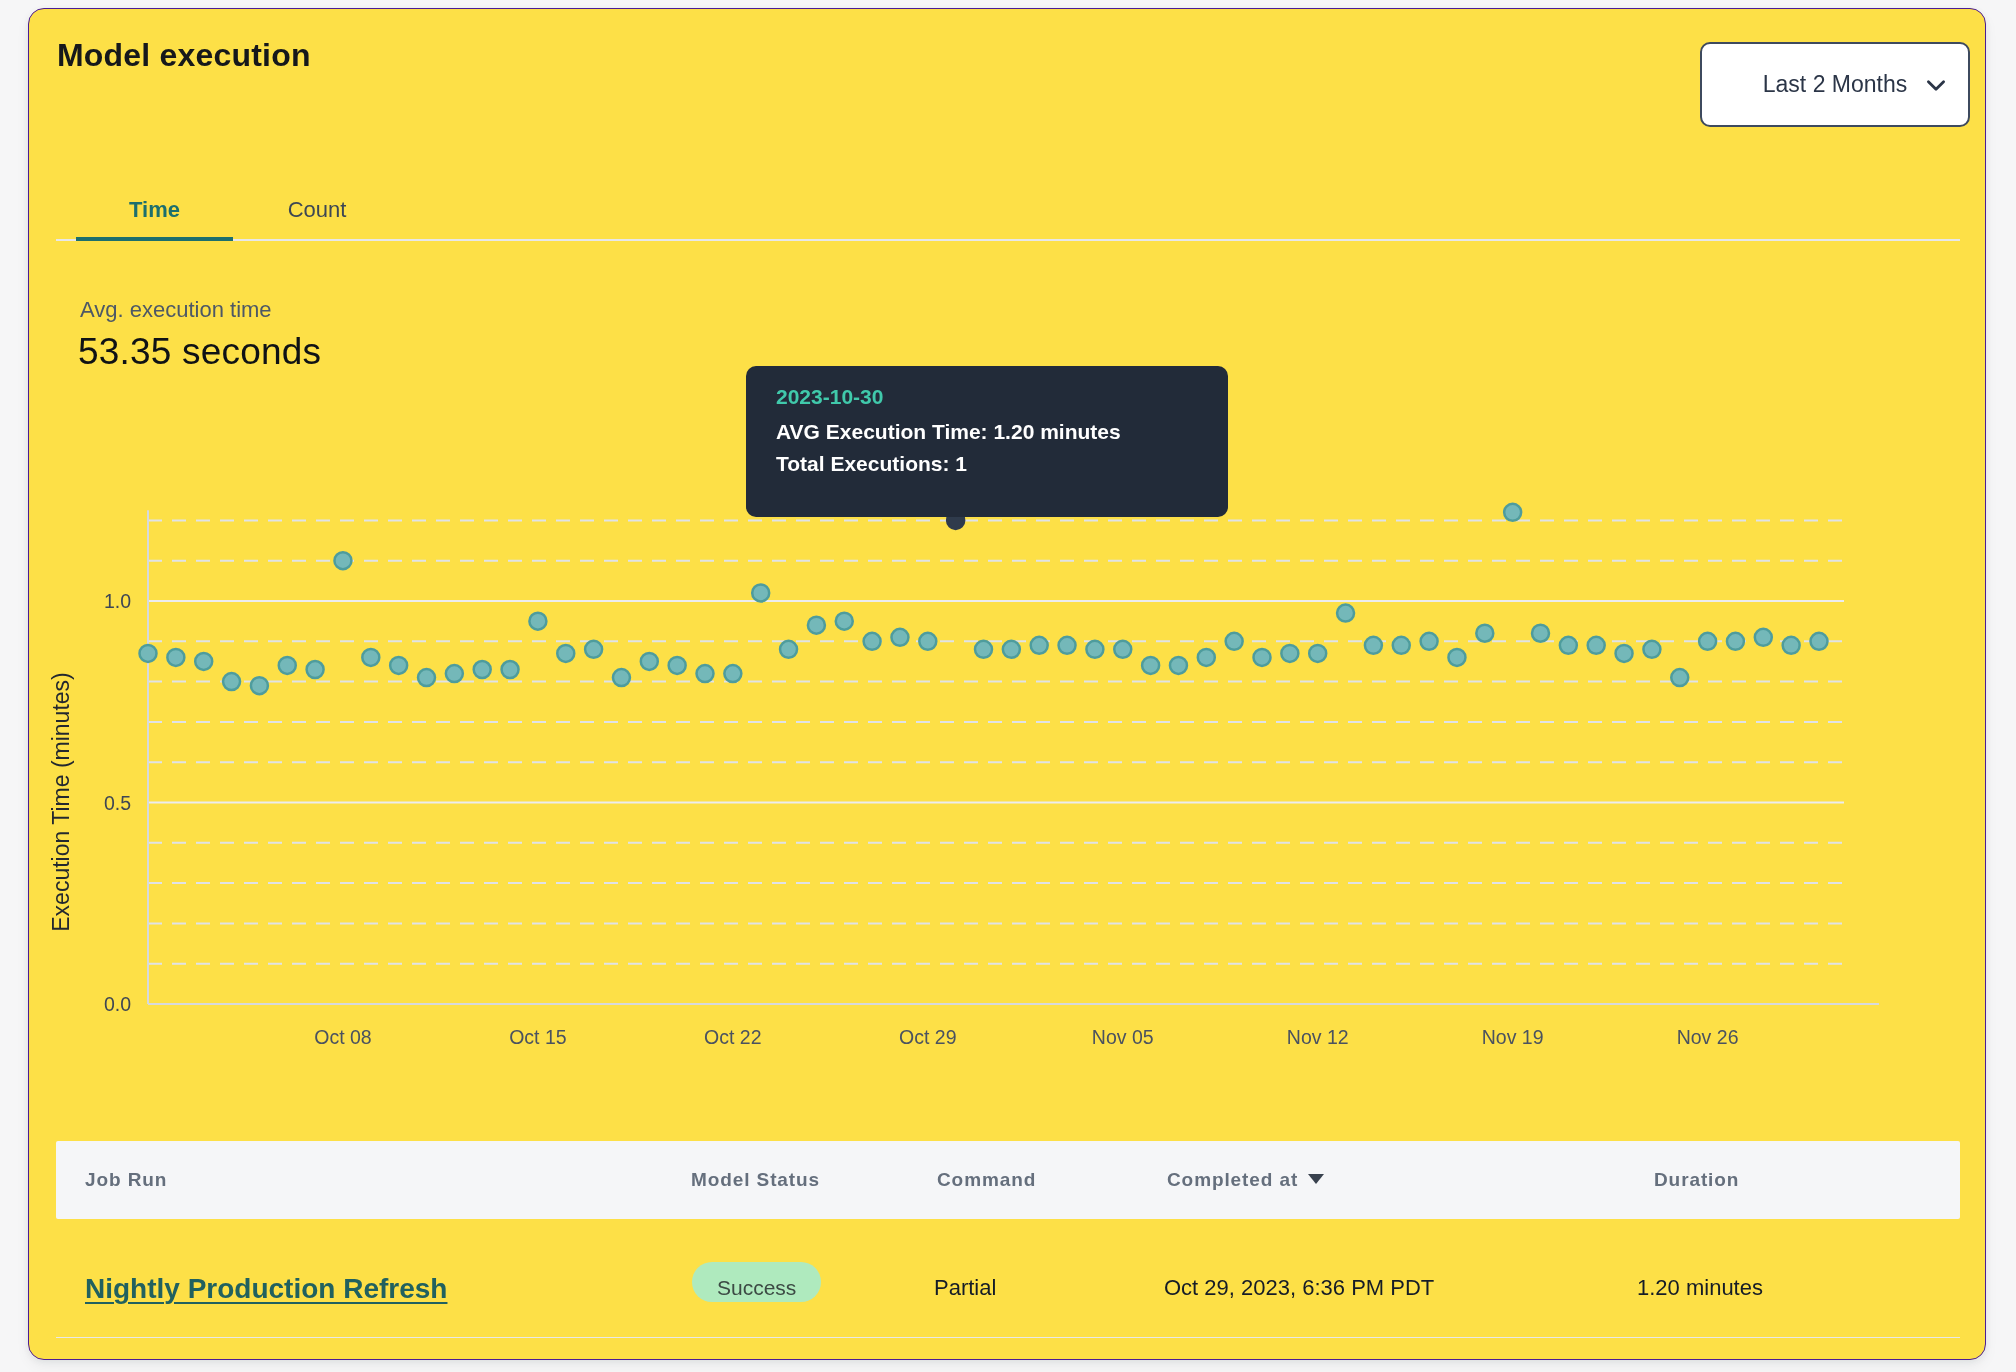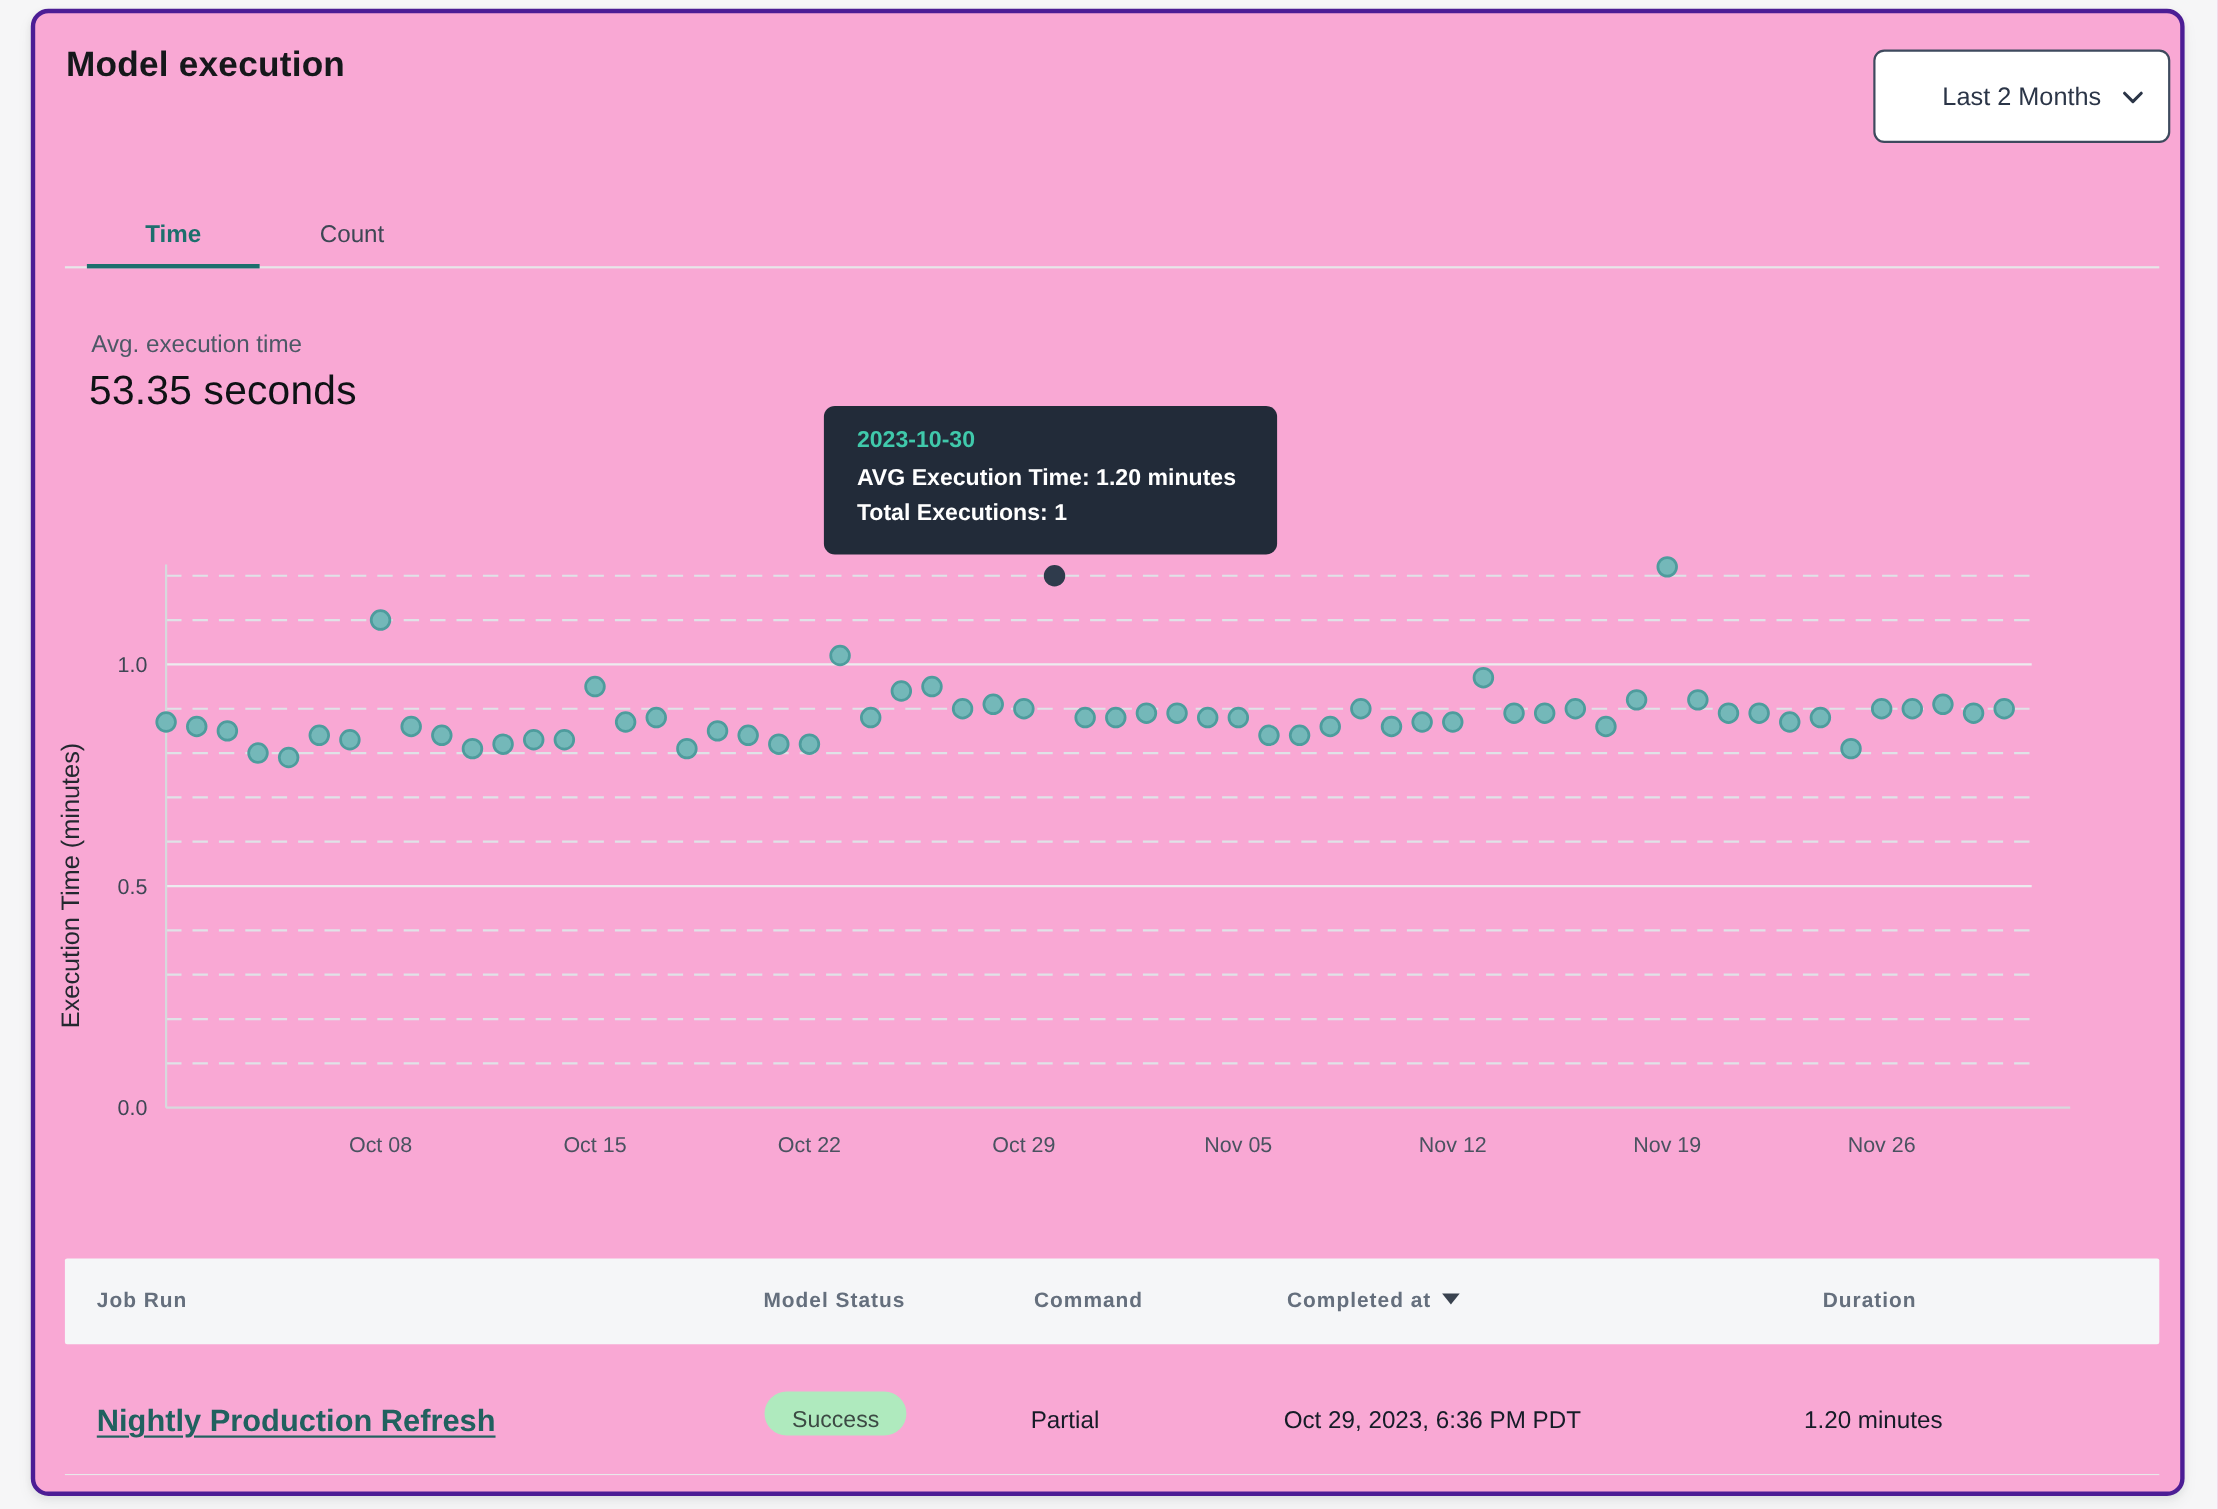--- a/index.html
+++ b/index.html
@@ -6,21 +6,21 @@
   html,body { width:2016px; height:1372px; }
   body {
     position:relative;
     background:#f6f6f7;
     font-family:"Liberation Sans", sans-serif;
     color:#1a1f27;
     overflow:hidden;
   }
   .card {
     position:absolute; left:28px; top:8px; width:1958px; height:1352px;
-    background:#f9a8d4; border:4px solid #4c1d95; border-radius:16px;
+    background:#fde047; border:1px solid #4c1d95; border-radius:16px;
     box-shadow:0 2px 6px rgba(25,30,40,0.06), 0 6px 14px rgba(25,30,40,0.05);
   }
   .page-title {
     position:absolute; left:28px; top:28px;
     font-size:32px; font-weight:600; color:#16181b; letter-spacing:0.2px;
   }
   .range-select {
     position:absolute; left:1671px; top:33px; width:270px; height:85px;
     border:2px solid #3e4a5e; border-radius:10px; background:#fff;
     display:flex; align-items:center; justify-content:center; gap:16px;
@@ -37,22 +37,22 @@
   .tab-underline { position:absolute; left:47px; top:228px; width:157px; height:4px;
                    background:#1d6f6d; z-index:2; }
   .tabs-divider { position:absolute; left:27px; top:230px; width:1904px; height:2px;
                   background:#e7e7e9; }
 
   .avg-label { position:absolute; left:51px; top:288px; font-size:22px; color:#4d5866; }
   .big-number { position:absolute; left:49px; top:322px; font-size:37px;
                 font-weight:400; color:#0f1215; letter-spacing:0.2px; }
 
   .chart-tooltip {
-    position:absolute; left:717px; top:357px; width:412px;
-    background:#222b39; border-radius:10px; padding:19px 28px 21px 30px;
+    position:absolute; left:717px; top:357px; width:482px;
+    background:#222b39; border-radius:10px; padding:19px 28px 37px 30px;
     z-index:5;
   }
   .chart-tooltip .tt-date { font-size:21px; font-weight:600; color:#40c9ab; margin-bottom:7px; }
   .chart-tooltip .tt-line { font-size:21px; font-weight:600; color:#ffffff; line-height:32px; }
 
   .chart-wrap { position:absolute; left:0; top:478px; width:1958px; height:600px; }
   .chart-wrap svg { display:block; }
 
   .tbl-header {
     position:absolute; left:27px; top:1132px; width:1904px; height:78px;

